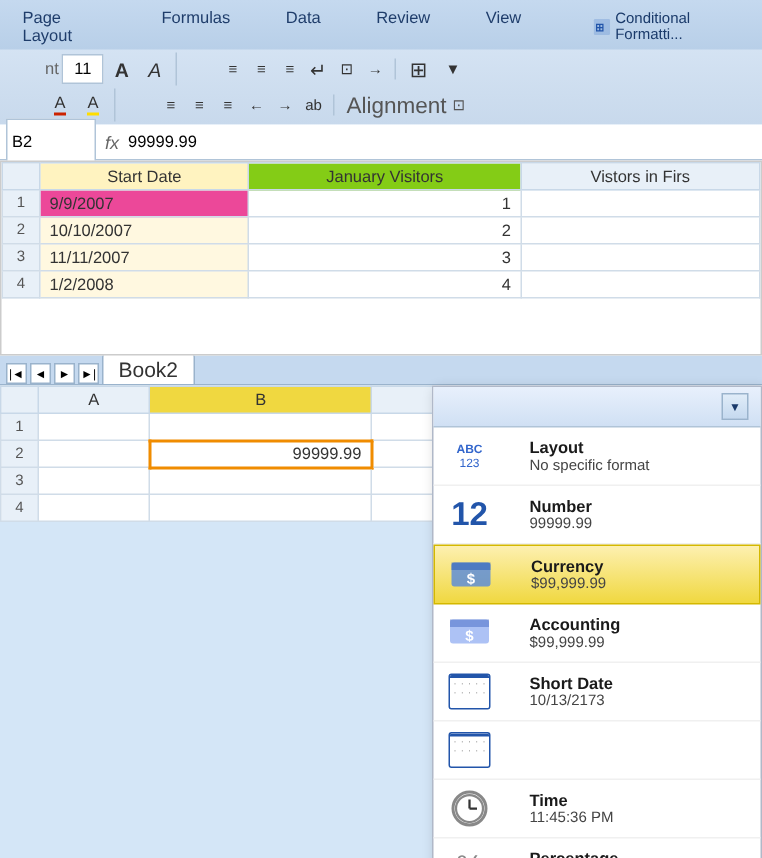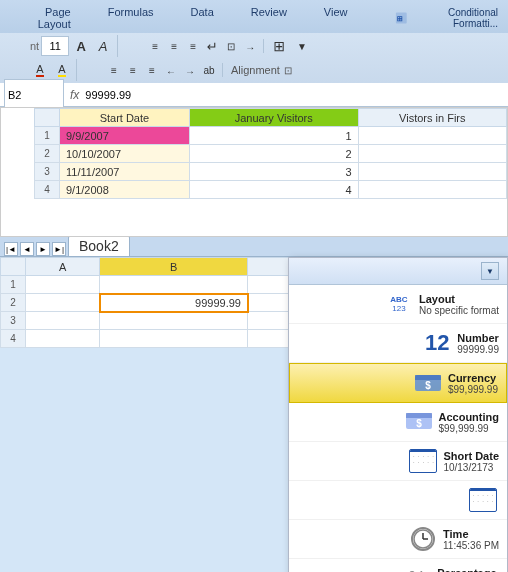--- a/index.html
+++ b/index.html
@@ -11,21 +11,20 @@
       height: 572px;
       overflow: hidden;
       position: relative;
     }
 
     .ribbon-tabs {
       display: flex;
       background: linear-gradient(to bottom, #c5d9ef, #b8cfe8);
       padding: 2px 4px 0 4px;
       gap: 15px;
-      text-align: right;
     }
 
     .ribbon-tab {
       padding: 3px 10px;
       font-size: 11px;
       color: #1f3d6b;
       cursor: pointer;
       border-radius: 3px 3px 0 0;
       border: 1px solid transparent;
       border-bottom: none;
@@ -92,21 +91,20 @@
       outline: none;
     }
 
     
     .sheet-top {
       background: white;
       border: 1px solid #ccc;
       height: 130px;
       overflow: hidden;
       position: relative;
-      padding-left: 33px;
     }
 
     .sheet-grid {
       width: 100%;
       border-collapse: collapse;
       font-size: 11px;
     }
 
     .sheet-grid th {
       background: #e8f0f8;
@@ -191,22 +189,21 @@
       cursor: pointer;
       font-size: 8px;
     }
 
     .dropdown-item {
       display: flex;
       align-items: center;
       padding: 5px 8px;
       cursor: pointer;
       border-bottom: 1px solid #f0f0f0;
-      gap: 4px;
-      justify-content: flex-end;
+      gap: 24px;
     }
 
     .dropdown-item.selected {
       background: linear-gradient(to bottom, #fdf0b0, #f0d840);
       border: 1px solid #d4b800;
     }
 
     .dropdown-item-icon {
       width: 32px;
       height: 28px;
@@ -336,21 +333,21 @@
     <div class="toolbar-group">
       <div class="align-block">
         <div class="small-icon">≡</div>
         <div class="small-icon">≡</div>
         <div class="small-icon">≡</div>
         <div class="small-icon">←</div>
         <div class="small-icon">→</div>
         <div class="small-icon">ab</div>
       </div>
     </div>
-    <div style="font-size:11px;color:#555;margin-left:4px;">Alignment</div>
+    <div style="font-size:15px;color:#555;margin-left:4px;">Alignment</div>
     <div style="margin-left:2px;font-size:10px;color:#555;cursor:pointer;">⊡</div>
   </div>
 </div>
 
 <div class="formula-bar">
   <input class="name-box" type="text" value="B2" style="">
   <span style="color:#666;font-size:12px;font-style:italic;margin:0 2px;">fx</span>
   <input class="formula-input" type="text" value="99999.99" style="">
 </div>
 
@@ -378,21 +375,21 @@
     <td></td>
   </tr>
         <tr>
     <td class="row-num">3</td>
     <td style="background:#fff8e0;">11/11/2007</td>
     <td style="text-align:right;">3</td>
     <td></td>
   </tr>
         <tr>
     <td class="row-num">4</td>
-    <td style="background:#fff8e0;">9/1/2008</td>
+    <td style="background:#fff8e0;">1/2/2008</td>
     <td style="text-align:right;">4</td>
     <td></td>
   </tr>
       </tbody>
   </table>
 </div>
 
 <div style="background:#c5d9ef;border-bottom:1px solid #9ab3cc;padding:1px 4px 0 4px;display:flex;align-items:flex-end;height:20px;gap:2px;">
   <div style="display:flex;gap:2px;align-items:center;">
     <div class="nav-arrow">|◄</div>

